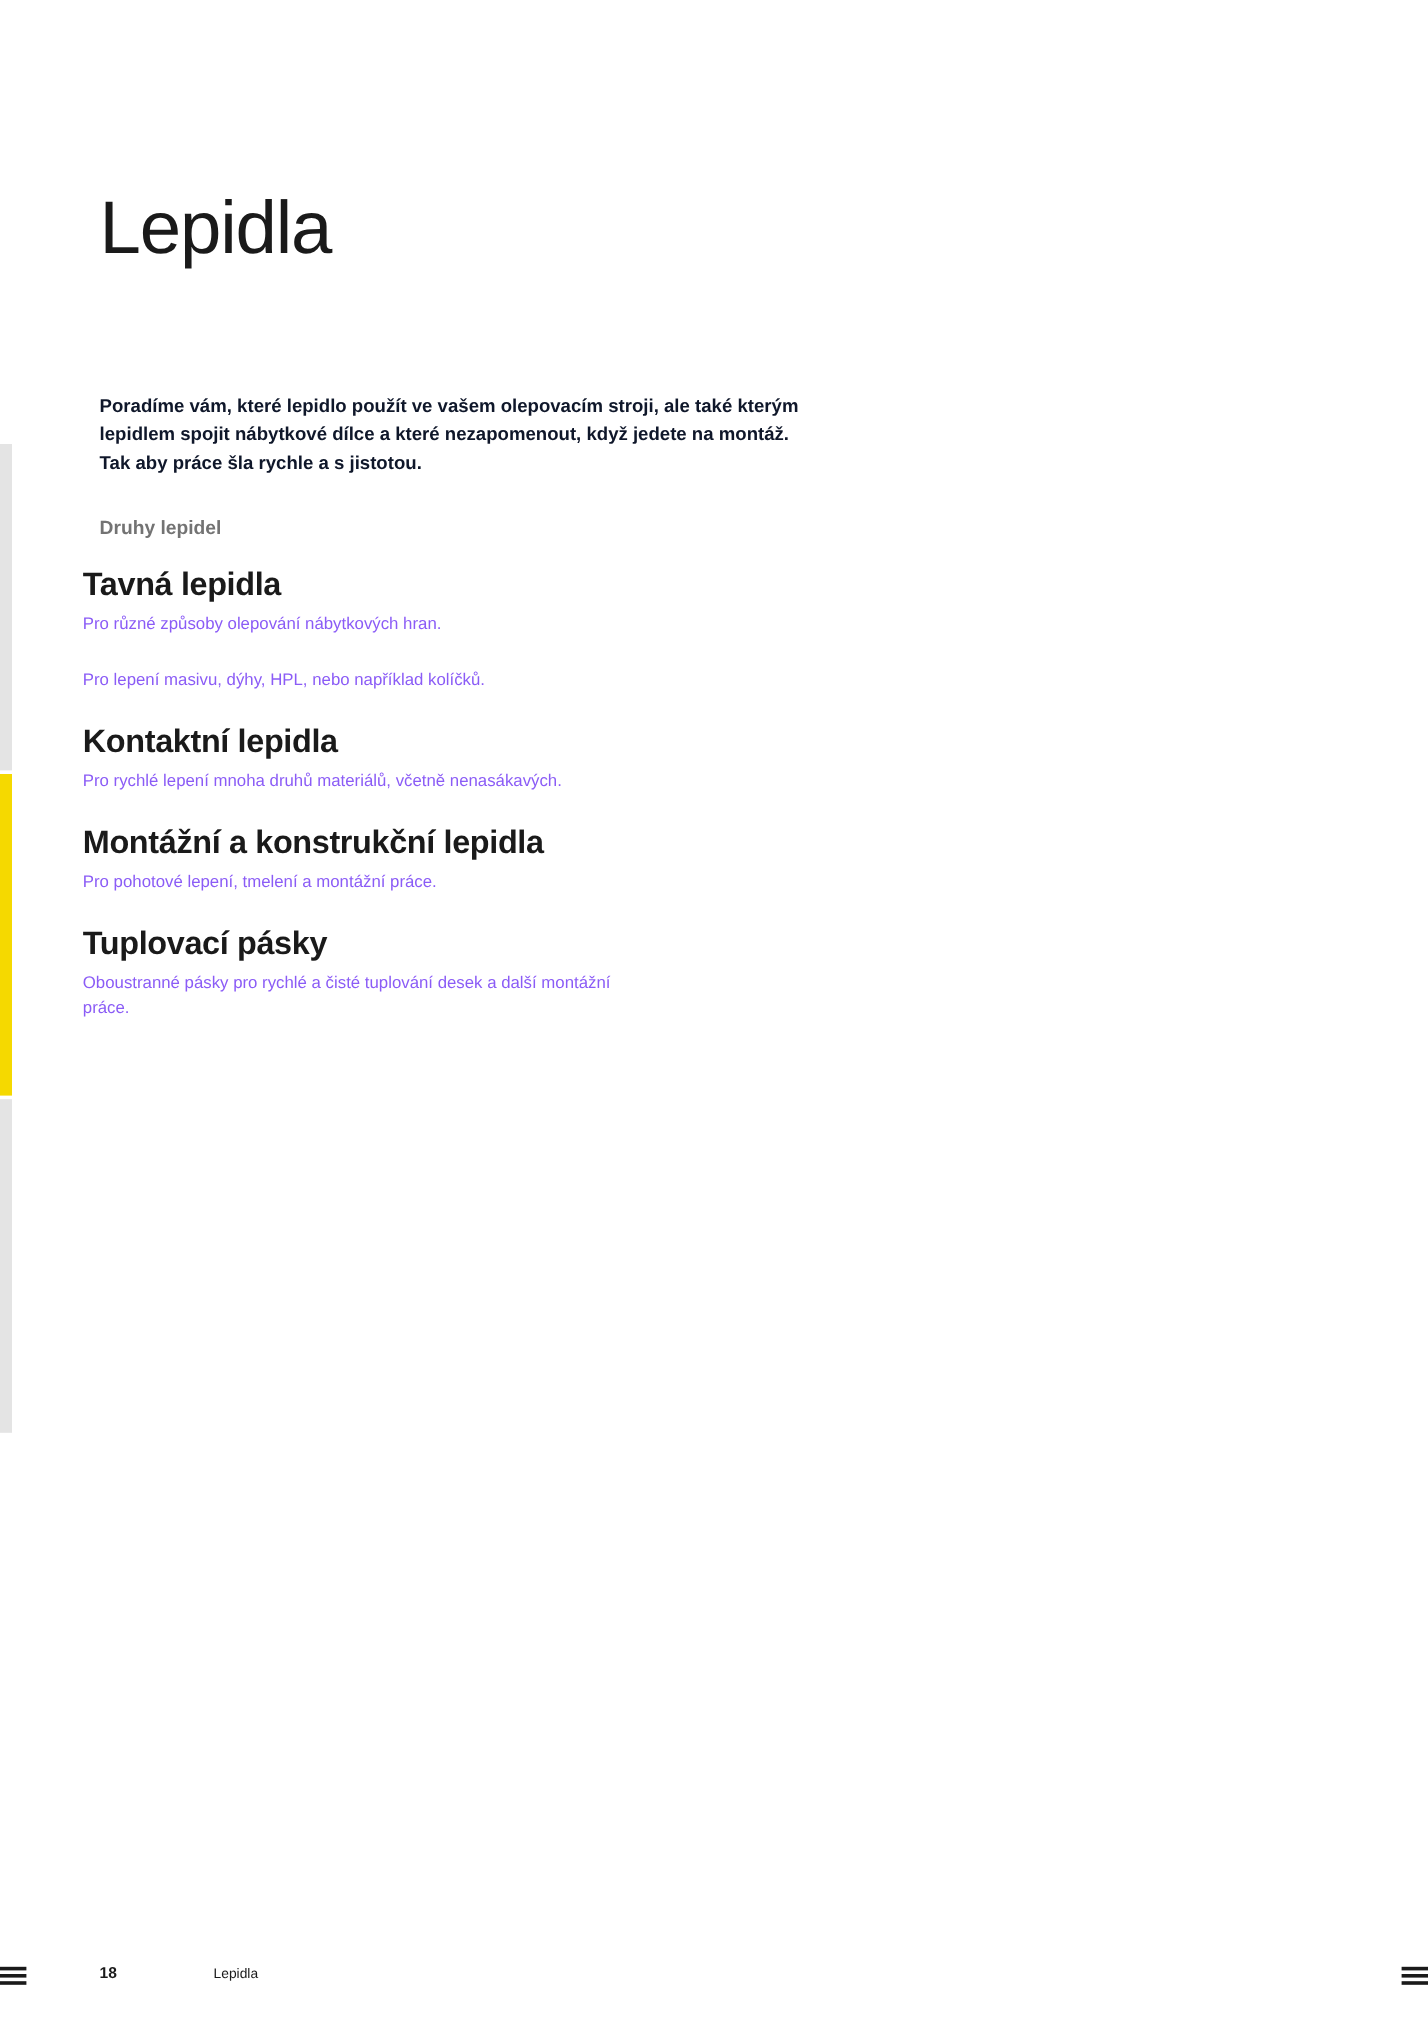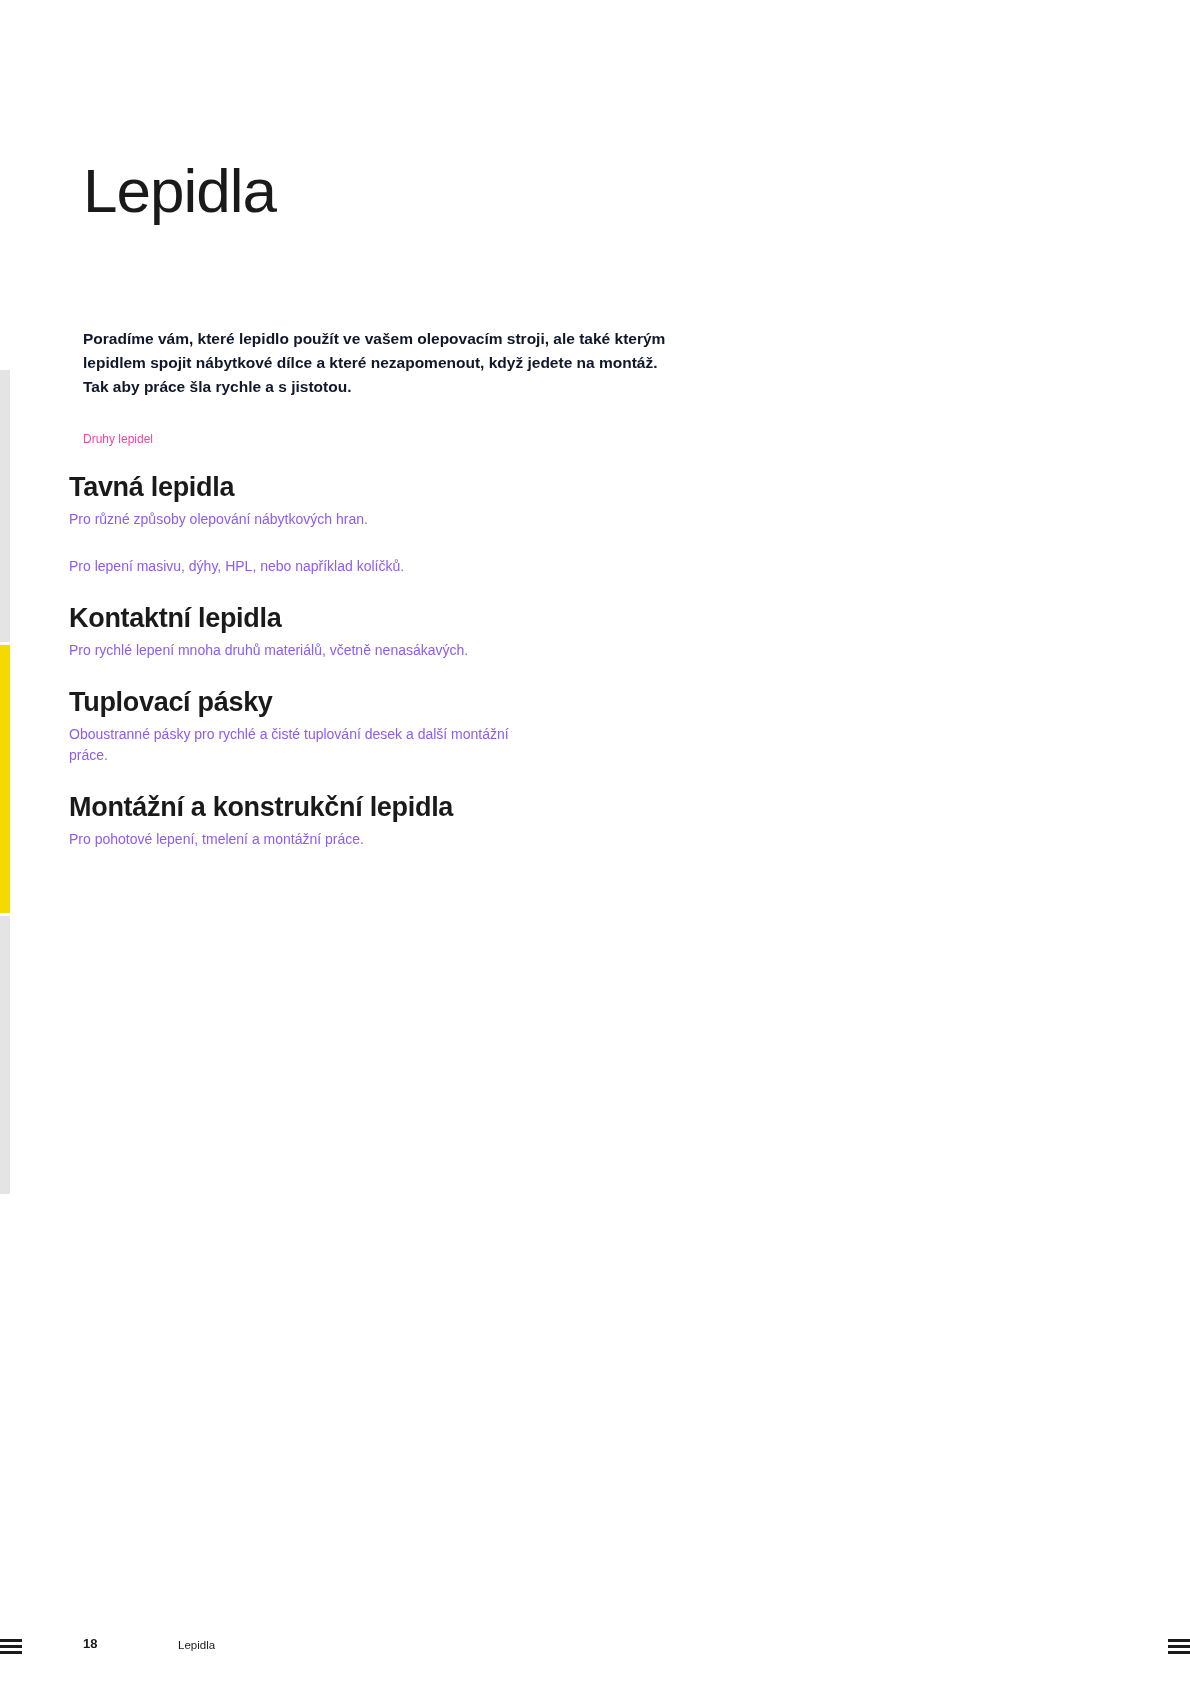--- a/index.html
+++ b/index.html
@@ -58,23 +58,23 @@
     font-size: 15.5px;
     font-weight: bold;
     line-height: 1.55;
     color: #0f172a;
   }
 
   .kicker {
     position: absolute;
     left: 83px;
     top: 432px;
-    font-size: 12px;
-    font-weight: normal;
-    color: #ec4899;
+    font-size: 16px;
+    font-weight: bold;
+    color: #737373;
   }
 
   .sections {
     position: absolute;
     left: 69px;
     top: 472px;
     width: 620px;
   }
   .section {
     margin-bottom: 26px;
@@ -162,27 +162,27 @@
     <div class="section">
       <p>Pro lepení masivu, dýhy, HPL, nebo například kolíčků.</p>
     </div>
 
     <div class="section">
       <h2>Kontaktní lepidla</h2>
       <p>Pro rychlé lepení mnoha druhů materiálů, včetně nenasákavých.</p>
     </div>
 
     <div class="section">
+      <h2>Montážní a konstrukční lepidla</h2>
+      <p>Pro pohotové lepení, tmelení a montážní práce.</p>
+    </div>
+
+    <div class="section">
       <h2>Tuplovací pásky</h2>
       <p>Oboustranné pásky pro rychlé a čisté tuplování desek a další montážní práce.</p>
-    </div>
-
-    <div class="section">
-      <h2>Montážní a konstrukční lepidla</h2>
-      <p>Pro pohotové lepení, tmelení a montážní práce.</p>
     </div>
 
   </div>
 
   <div class="footer">
     <div class="corner-mark left">
       <span></span>
         <span></span>
         <span></span>
     </div>

